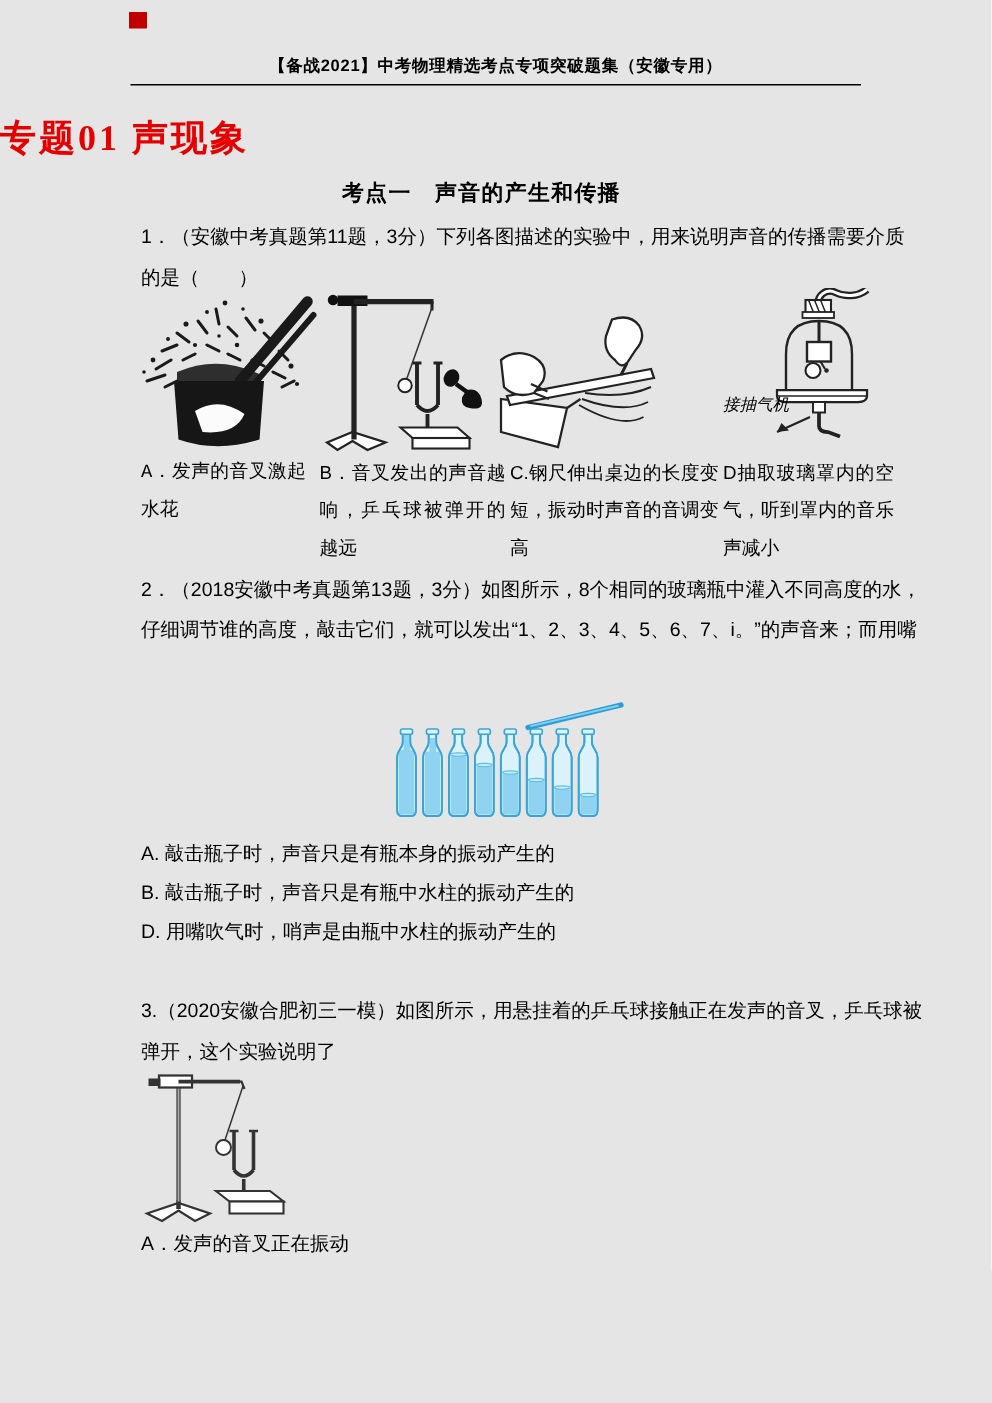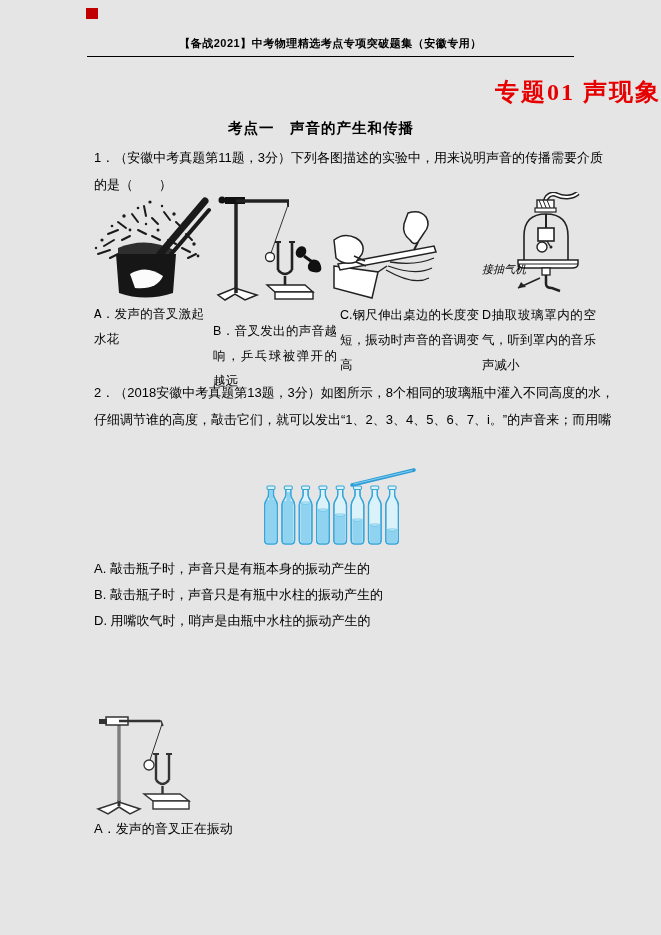--- a/index.html
+++ b/index.html
@@ -2,41 +2,41 @@
 <html><head>
 <meta charset="utf-8">
 <style>
   html,body{margin:0;padding:0;background:#fff;}
   .page{position:relative;width:661px;height:935px;background:#e5e5e5;overflow:hidden;
         font-family:"Liberation Sans","DejaVu Sans",sans-serif;color:#000;}
   .red-mark{position:absolute;left:86px;top:8px;width:12px;height:11px;background:#c00000;}
   .doc-header{position:absolute;left:87px;top:36px;width:487px;text-align:center;
               font-size:11px;font-weight:bold;letter-spacing:.5px;padding-bottom:5px;
               border-bottom:1.5px solid #000;}
-  .doc-title{position:absolute;left:0;top:76px;width:661px;text-align:right;
+  .doc-title{position:absolute;left:0;top:76px;width:661px;text-align:left;
              font-family:"Liberation Serif","DejaVu Serif",serif;
              font-size:24px;font-weight:bold;letter-spacing:2px;}
   .section-heading{position:absolute;left:0;top:119px;width:642px;text-align:center;
                    font-size:14.5px;font-weight:bold;letter-spacing:1px;}
   .stem{position:absolute;left:94px;width:492px;font-size:13px;line-height:27px;}
   .stem .line{white-space:nowrap;}
   .q1-stem{top:144px;}
   .q2-stem{top:379px;}
   .q3-stem{top:660px;}
   .fig-row{position:absolute;left:88px;top:192px;width:510px;height:112px;}
   .fig{position:absolute;}
   .figA{left:0;top:4px;}
   .figB{left:127px;top:0;}
   .figC{left:244px;top:16px;}
   .figD{left:392px;top:0;width:115px;height:112px;}
   .figD-caption{position:absolute;left:2px;top:70px;font-size:11px;white-space:nowrap;font-style:italic;}
   .opt-row{position:absolute;left:94px;top:303px;width:505px;font-size:12.5px;line-height:25px;}
   .opt-col{position:absolute;top:0;text-align:justify;}
   .opt-a{left:0;width:110px;font-family:Liberation Mono, monospace;}
-  .opt-b{left:119px;width:124px;margin-top:16px;}
+  .opt-b{left:119px;width:124px;}
   .opt-c{left:246px;width:139px;}
   .opt-d{left:388px;width:114px;}
   .bottles-fig{position:absolute;left:262px;top:464px;}
   .q2-opts{position:absolute;left:94px;top:556px;font-size:13px;line-height:26px;}
   .q2-opts .opt-line{white-space:nowrap;}
   .fig3{position:absolute;left:92px;top:714px;}
   .answer-a{position:absolute;left:94px;top:820px;font-size:13px;white-space:nowrap;}
 </style>
 </head>
 <body>
@@ -238,20 +238,24 @@
       <use href="#lip" fill="#dcf2fb" stroke="#36a6da" stroke-width="1.1"></use>
     </g>
   </svg>
 
   <div class="q2-opts">
     <div class="opt-line">A. 敲击瓶子时，声音只是有瓶本身的振动产生的</div>
     <div class="opt-line">B. 敲击瓶子时，声音只是有瓶中水柱的振动产生的</div>
     <div class="opt-line">D. 用嘴吹气时，哨声是由瓶中水柱的振动产生的</div>
   </div>
 
+  <div class="stem q3-stem">
+    <div class="line">3.（2020安徽合肥初三一模）如图所示，用悬挂着的乒乓球接触正在发声的音叉，乒乓球被</div>
+    <div class="line">弹开，这个实验说明了</div>
+  </div>
 
   <svg class="fig3" width="105" height="104" viewBox="0 0 105 104">
     <path d="M6,95 L27,88 L48,95 L38,100 L27,93 L16,100 Z" fill="#fff" stroke="#333" stroke-width="1.5"></path>
     <line x1="27" y1="86" x2="27" y2="92" stroke="#333" stroke-width="3"></line>
     <line x1="27" y1="10" x2="27" y2="87" stroke="#555" stroke-width="3"></line>
     <line x1="27" y1="10" x2="27" y2="87" stroke="#aaa" stroke-width="1"></line>
     <rect x="14" y="3" width="22" height="8" fill="#fff" stroke="#333" stroke-width="1.5"></rect>
     <rect x="7" y="5" width="8" height="5" fill="#333"></rect>
     <line x1="27" y1="7" x2="68" y2="7" stroke="#333" stroke-width="2.5"></line>
     <path d="M63,7 L69,7 L71,12" stroke="#333" fill="none" stroke-width="1.5"></path>

